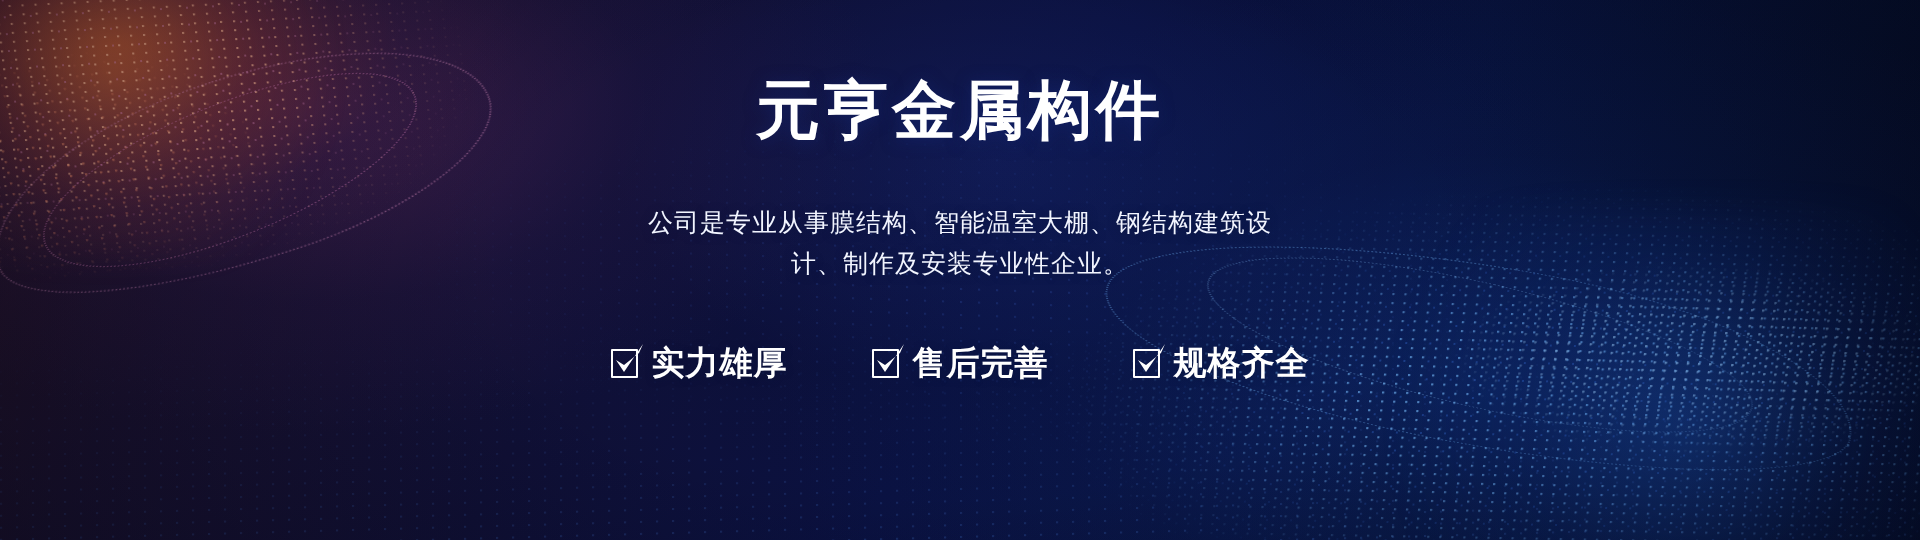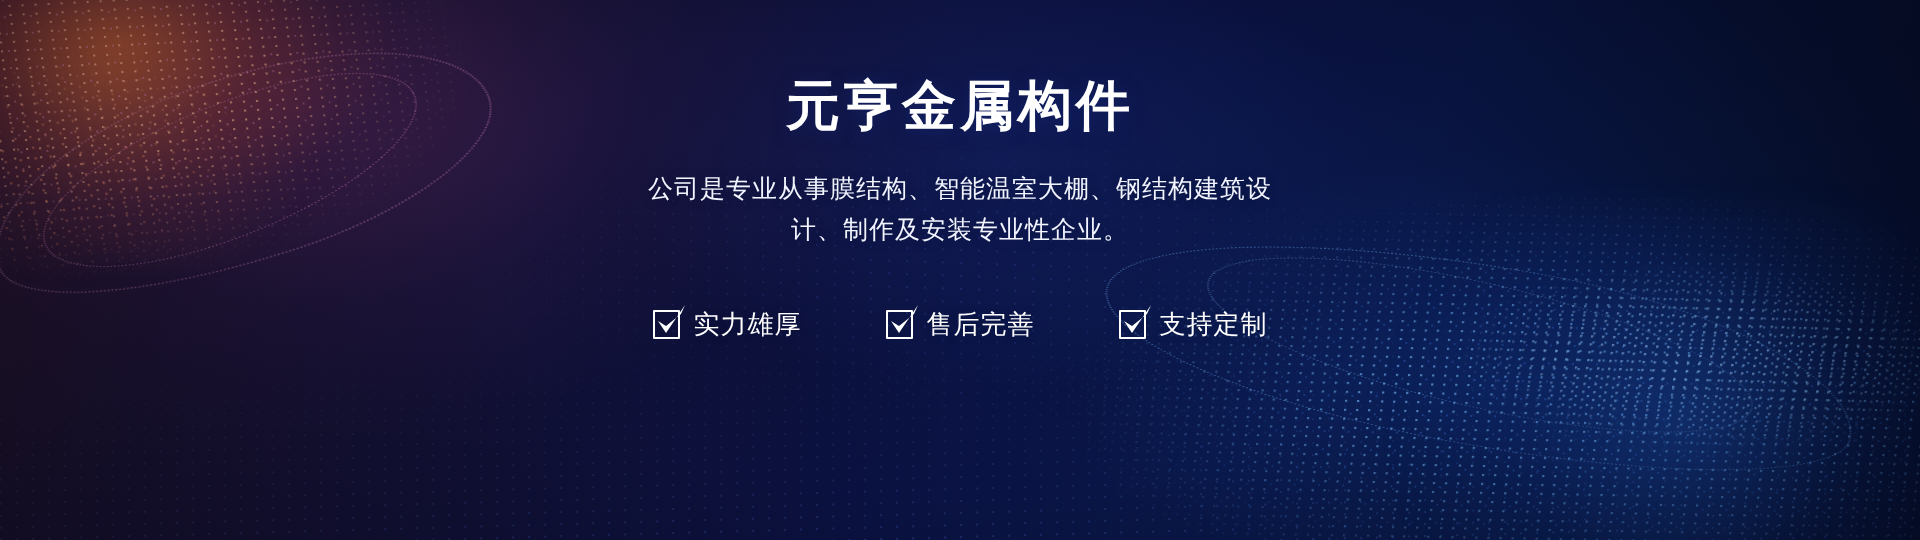--- a/index.html
+++ b/index.html
@@ -128,31 +128,31 @@
 
   
   .content{
     position:relative; z-index:5;
     width:1920px; height:540px;
     display:flex; flex-direction:column; align-items:center;
     padding-top:78px;
   }
 
   .title{
-    font-size:54px;
+    font-size:64px;
     font-weight:700;
     color:#ffffff;
     letter-spacing:4px;
     line-height:1;
     text-shadow:0 2px 16px rgba(20,40,120,0.55);
     white-space:nowrap;
   }
 
   .subtitle{
-    margin-top:36px;
+    margin-top:60px;
     text-align:center;
     color:#f2f5ff;
     font-size:25px;
     line-height:1.65;
     letter-spacing:1px;
     max-width:740px;
     text-shadow:0 1px 8px rgba(10,20,60,0.6);
   }
   .subtitle-line{ display:block; }
 
@@ -178,22 +178,22 @@
     border:2.5px solid #ffffff;
     border-radius:1px;
   }
   .check-box svg{
     position:absolute; left:-1px; top:-6px;
     width:36px; height:40px;
     overflow:visible;
   }
   .feature-label{
     color:#ffffff;
-    font-size:26px;
-    font-weight:400;
+    font-size:33px;
+    font-weight:700;
     letter-spacing:1px;
     white-space:nowrap;
     text-shadow:0 1px 7px rgba(10,20,60,0.55);
   }
 </style>
 </head>
 <body>
 
 <div id="banner">
 
@@ -244,19 +244,19 @@
         <span class="feature-label">售后完善</span>
       </div>
 
       <div class="feature">
         <span class="check-box">
           <span class="frame"></span>
           <svg viewBox="0 0 36 40" fill="none" aria-hidden="true">
             <path d="M6 19 L14 31 L33 3 L29 12 L14 24 Z" fill="#ffffff"></path>
           </svg>
         </span>
-        <span class="feature-label">支持定制</span>
+        <span class="feature-label">规格齐全</span>
       </div>
 
 
     </div>
   </div>
 </div>
 
 </body></html>

